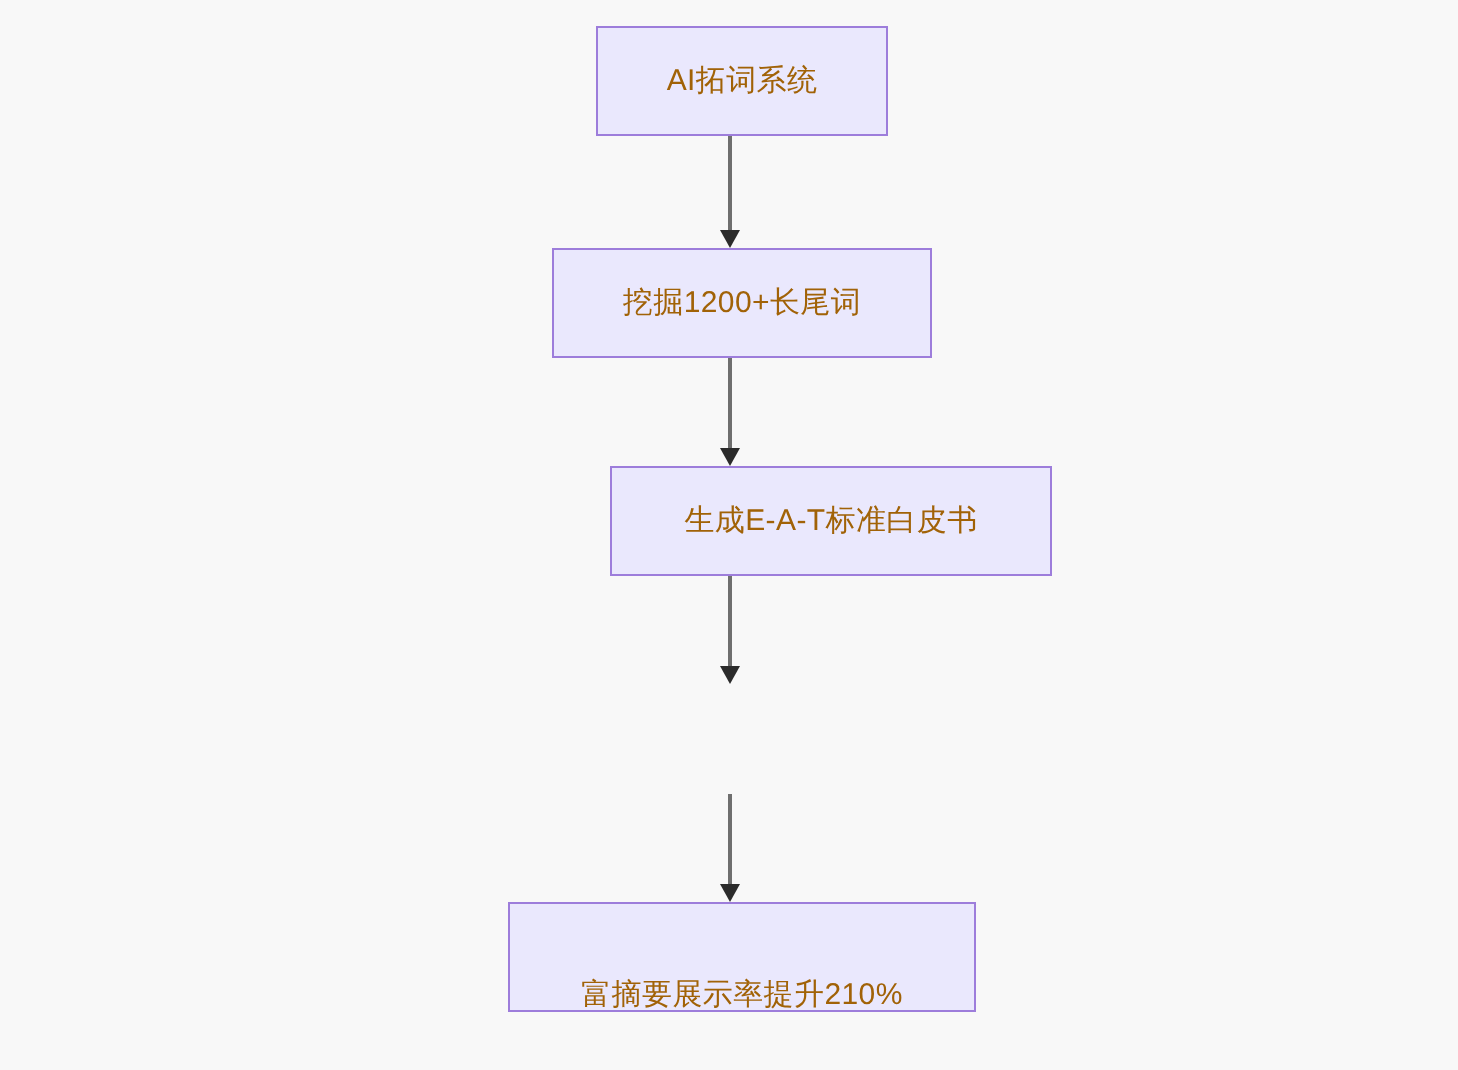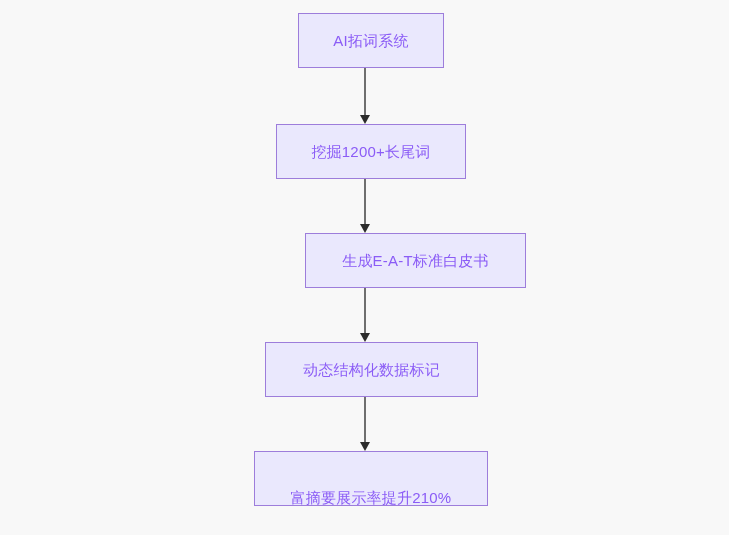--- a/index.html
+++ b/index.html
@@ -24,21 +24,21 @@
     background: #eae8fd;
     border: 1.4px solid #9d7ddb;
     display: flex;
     align-items: center;
     justify-content: center;
     height: 55px;
   }
   .node-label {
     font-size: 15px;
     line-height: 1;
-    color: #8b5cf6;
+    color: #a16207;
     letter-spacing: 0.2px;
     white-space: nowrap;
   }
   .connector {
     position: absolute;
     left: 50%;
     transform: translateX(-50%);
     width: 12px;
   }
   .connector .line {
@@ -103,23 +103,20 @@
 
   <div class="node" id="node-2">
     <span class="node-label">生成E-A-T标准白皮书</span>
   </div>
 
   <div class="connector" id="conn-2">
     <div class="line"></div>
     <div class="head"></div>
   </div>
 
-  <div class="node" id="node-3">
-    <span class="node-label">动态结构化数据标记</span>
-  </div>
 
   <div class="connector" id="conn-3">
     <div class="line"></div>
     <div class="head"></div>
   </div>
 
   <div class="node" id="node-4">
     <span class="node-label">富摘要展示率提升210%</span>
   </div>
 

